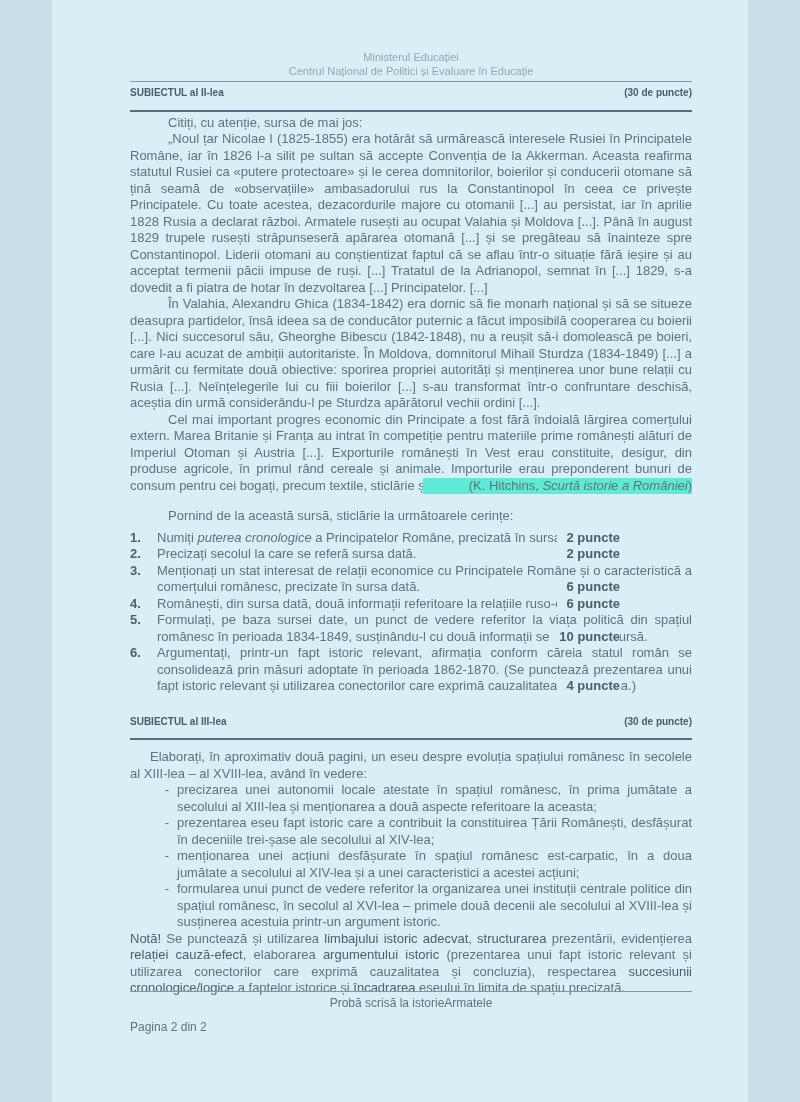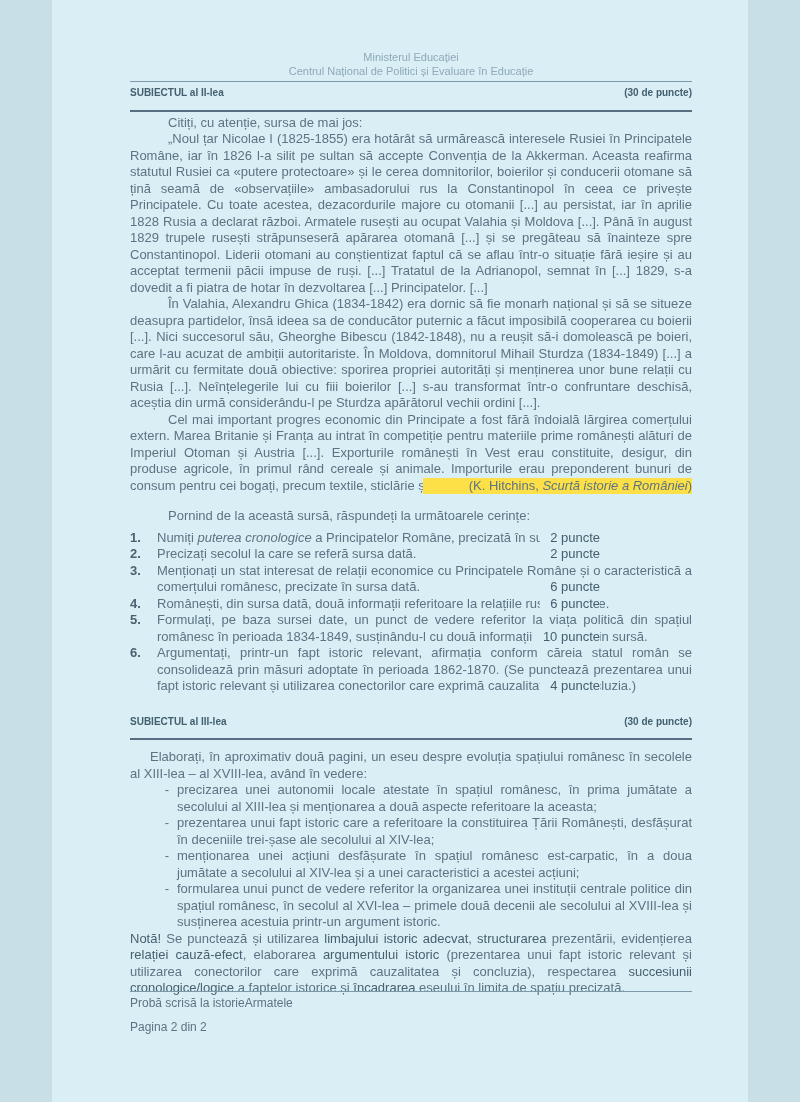--- a/index.html
+++ b/index.html
@@ -16,42 +16,42 @@
   
   .subj-row{display:flex;justify-content:space-between;align-items:flex-end;
     font-weight:bold;color:#44606f;font-size:10px;
     border-bottom:2px solid #567082;padding:3px 0 8px 0;}
   .subj-row .pts{font-weight:bold;}
   
   .para{text-align:justify;margin:0;}
   .indent{text-indent:38px;}
   .intro-line{margin-top:3px;}
   .source-p3{position:relative;}
-  .citation{position:absolute;right:0;bottom:0;background:#fde047;padding-left:8px;}
+  .citation{position:absolute;right:0;bottom:0;background:#5eead4;padding-left:8px;}
   .prompt{margin-top:14px;margin-bottom:5px;text-indent:38px;}
   
   .q-item{display:flex;margin:0;}
   .q-num{width:27px;flex:0 0 27px;font-weight:bold;color:#4a6271;}
   .q-text{flex:1;text-align:justify;position:relative;}
-  .q-points{position:absolute;right:92px;bottom:0;font-weight:normal;color:#44606f;
+  .q-points{position:absolute;right:72px;bottom:0;font-weight:bold;color:#44606f;
     background:#d9eef5;padding-left:10px;}
   .gap-lg{height:16px;}
   
   .essay-intro{text-align:justify;text-indent:20px;margin-top:9px;}
   .bullet{display:flex;}
   .bullet .dash{width:20px;flex:0 0 20px;text-align:center;}
   .bullet .b-sp{width:27px;flex:0 0 27px;}
   .bullet .b-text{flex:1;text-align:justify;}
   .nota{text-align:justify;margin-top:0;}
   .b{font-weight:normal;color:#48616f;}
   .i{font-style:italic;}
   
   .footer{position:absolute;left:78px;right:56px;top:991px;
     border-top:1px solid #7e99a8;padding-top:3px;font-size:12px;}
-  .footer-row{display:flex;justify-content:flex-start;}
+  .footer-row{display:flex;justify-content:center;}
   .footer-center{text-align:left;margin-top:7px;}
 </style>
 </head>
 <body>
 
 <div class="page">
   <div class="content">
 
     <div class="minhead">
       <div>Ministerul Educației</div>
@@ -65,21 +65,21 @@
 
     <p class="para indent intro-line">Citiți, cu atenție, sursa de mai jos:</p>
 
     <p class="para indent">„Noul țar Nicolae I (1825-1855) era hotărât să urmărească interesele Rusiei în Principatele Române, iar în 1826 l-a silit pe sultan să accepte Convenția de la Akkerman. Aceasta reafirma statutul Rusiei ca «putere protectoare» și le cerea domnitorilor, boierilor și conducerii otomane să țină seamă de «observațiile» ambasadorului rus la Constantinopol în ceea ce privește Principatele. Cu toate acestea, dezacordurile majore cu otomanii [...] au persistat, iar în aprilie 1828 Rusia a declarat război. Armatele rusești au ocupat Valahia și Moldova [...]. Până în august 1829 trupele rusești străpunseseră apărarea otomană [...] și se pregăteau să înainteze spre Constantinopol. Liderii otomani au conștientizat faptul că se aflau într-o situație fără ieșire și au acceptat termenii păcii impuse de ruși. [...] Tratatul de la Adrianopol, semnat în [...] 1829, s-a dovedit a fi piatra de hotar în dezvoltarea [...] Principatelor. [...]</p>
     <p class="para indent">În Valahia, Alexandru Ghica (1834-1842) era dornic să fie monarh național și să se situeze deasupra partidelor, însă ideea sa de conducător puternic a făcut imposibilă cooperarea cu boierii [...]. Nici succesorul său, Gheorghe Bibescu (1842-1848), nu a reușit să-i domolească pe boieri, care l-au acuzat de ambiții autoritariste. În Moldova, domnitorul Mihail Sturdza (1834-1849) [...] a urmărit cu fermitate două obiective: sporirea propriei autorități și menținerea unor bune relații cu Rusia [...]. Neînțelegerile lui cu fiii boierilor [...] s-au transformat într-o confruntare deschisă, aceștia din urmă considerându-l pe Sturdza apărătorul vechii ordini [...].</p>
     <p class="para indent source-p3">
       <span>Cel mai important progres economic din Principate a fost fără îndoială lărgirea comerțului extern. Marea Britanie și Franța au intrat în competiție pentru materiile prime românești alături de Imperiul Otoman și Austria [...]. Exporturile românești în Vest erau constituite, desigur, din produse agricole, în primul rând cereale și animale. Importurile erau preponderent bunuri de consum pentru cei bogați, precum textile, sticlărie și blănuri [...]."</span>
       <span class="citation"><span>(K. Hitchins, </span><span class="i">Scurtă istorie a României</span><span>)</span></span>
     </p>
 
-    <p class="para prompt">Pornind de la această sursă, răspundeți la următoarele cerințe:</p>
+    <p class="para prompt">Pornind de la această sursă, sticlărie la următoarele cerințe:</p>
 
     <div class="q-item">
       <span class="q-num">1.</span>
       <span class="q-text"><span>Numiți </span><span class="i">puterea cronologice</span><span> a Principatelor Române, precizată în sursa dată.</span><span class="q-points">2 puncte</span></span>
     </div>
     <div class="q-item">
       <span class="q-num">2.</span>
       <span class="q-text"><span>Precizați secolul la care se referă sursa dată.</span><span class="q-points">2 puncte</span></span>
     </div>
     <div class="q-item">
@@ -109,21 +109,21 @@
     <p class="para essay-intro">Elaborați, în aproximativ două pagini, un eseu despre evoluția spațiului românesc în secolele al XIII-lea – al XVIII-lea, având în vedere:</p>
 
     <div class="bullet">
       <span class="b-sp"></span>
       <span class="dash">-</span>
       <span class="b-text">precizarea unei autonomii locale atestate în spațiul românesc, în prima jumătate a secolului al XIII-lea și menționarea a două aspecte referitoare la aceasta;</span>
     </div>
     <div class="bullet">
       <span class="b-sp"></span>
       <span class="dash">-</span>
-      <span class="b-text">prezentarea unui fapt istoric care a referitoare la constituirea Țării Românești, desfășurat în deceniile trei-șase ale secolului al XIV-lea;</span>
+      <span class="b-text">prezentarea eseu fapt istoric care a contribuit la constituirea Țării Românești, desfășurat în deceniile trei-șase ale secolului al XIV-lea;</span>
     </div>
     <div class="bullet">
       <span class="b-sp"></span>
       <span class="dash">-</span>
       <span class="b-text">menționarea unei acțiuni desfășurate în spațiul românesc est-carpatic, în a doua jumătate a secolului al XIV-lea și a unei caracteristici a acestei acțiuni;</span>
     </div>
     <div class="bullet">
       <span class="b-sp"></span>
       <span class="dash">-</span>
       <span class="b-text">formularea unui punct de vedere referitor la organizarea unei instituții centrale politice din spațiul românesc, în secolul al XVI-lea – primele două decenii ale secolului al XVIII-lea și susținerea acestuia printr-un argument istoric.</span>

